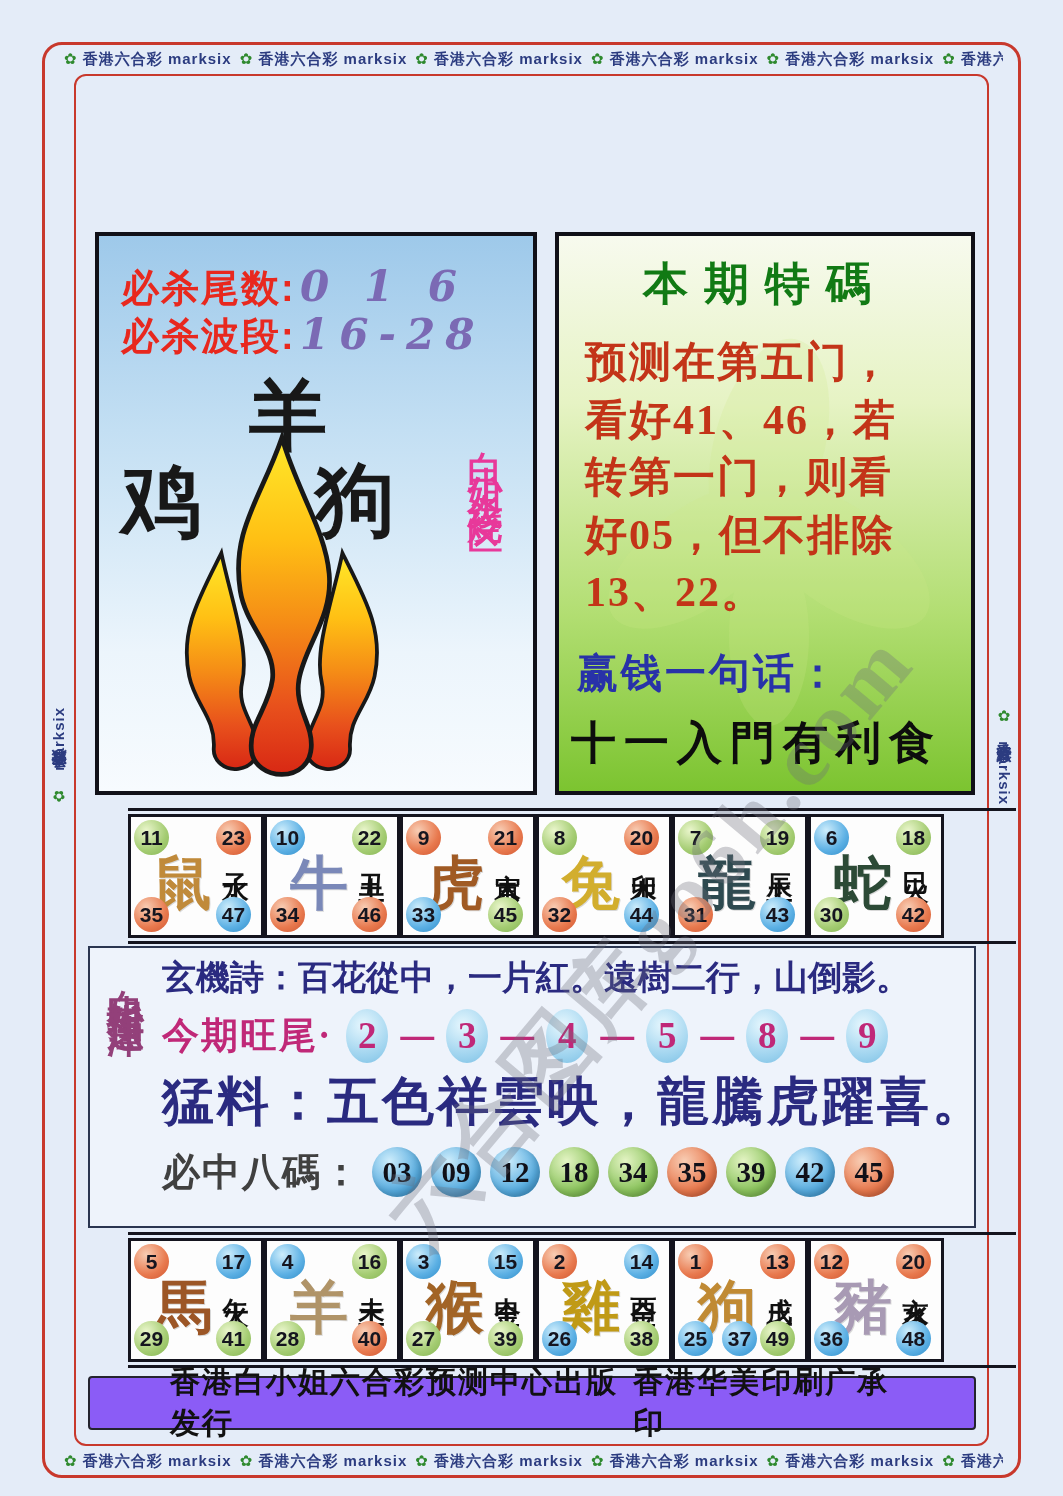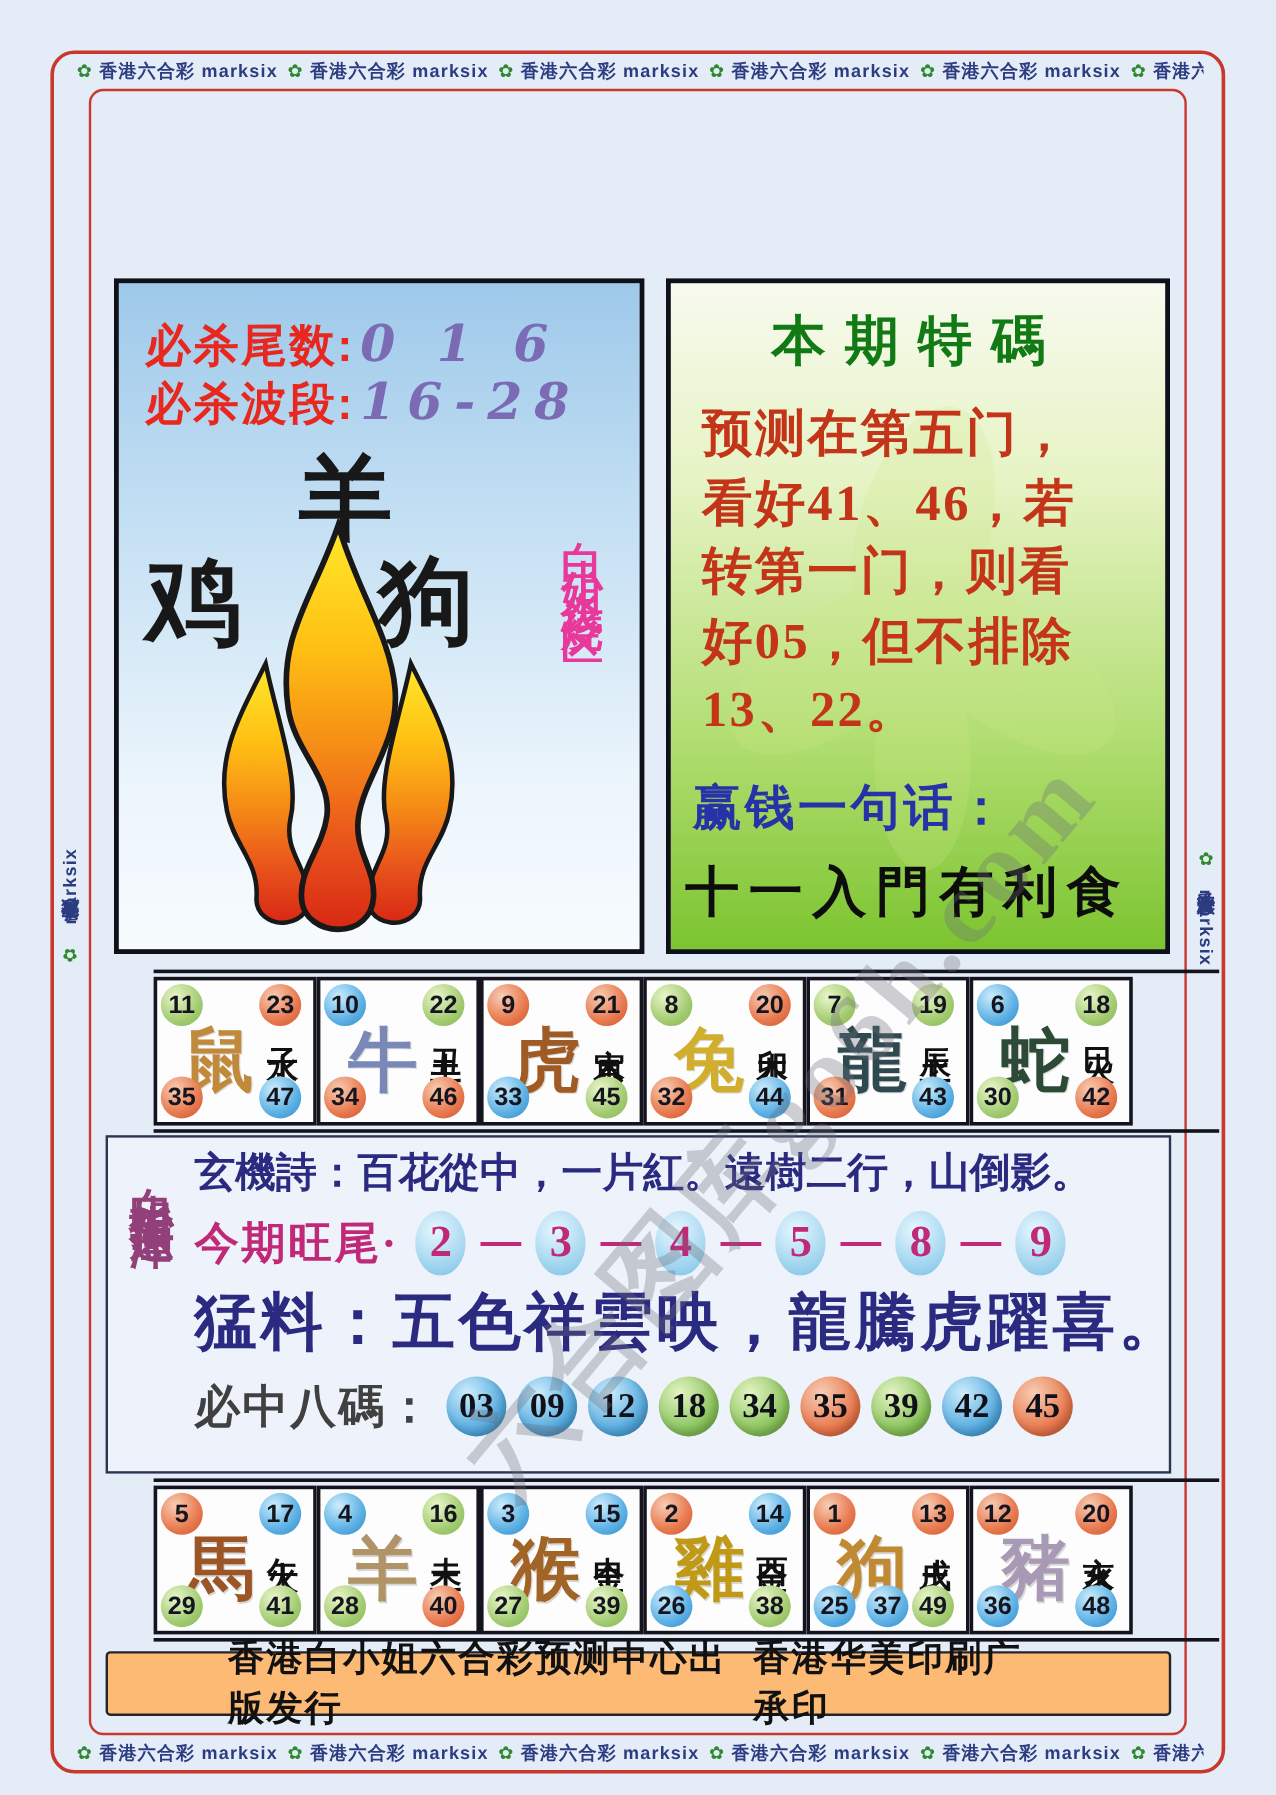--- a/index.html
+++ b/index.html
@@ -117,22 +117,22 @@
   .eight-label{font-size:38px;font-weight:900;color:#404040;letter-spacing:2px;margin-right:10px;
     font-family:Liberation Serif, serif;}
   .bigball{width:50px;height:50px;border-radius:50%;margin-right:9px;text-align:center;line-height:50px;
     font-size:29px;font-weight:bold;color:#101018;font-family:"Liberation Serif","DejaVu Serif",serif;
     box-shadow:inset -3px -4px 6px rgba(0,0,0,.18);}
   .bigball.red{background:radial-gradient(circle at 35% 28%,#f8cdb4,#e8794e 62%,#cf5530);}
   .bigball.green{background:radial-gradient(circle at 35% 28%,#e4f4c4,#8cc45e 62%,#6aaa40);}
   .bigball.blue{background:radial-gradient(circle at 35% 28%,#cdedfc,#58acdf 62%,#2f8cc8);}
   
   .footer{position:absolute;left:2px;top:1290px;width:888px;height:54px;box-sizing:border-box;
-    border:2px solid #24242e;border-radius:4px;background:#fdba74;display:flex;align-items:center;
-    justify-content:space-between;padding:0 100px;font-family:"Liberation Serif","DejaVu Serif",serif;}
+    border:2px solid #24242e;border-radius:4px;background:#8b5cf6;display:flex;align-items:center;
+    justify-content:space-between;padding:0 80px;font-family:"Liberation Serif","DejaVu Serif",serif;}
   .footer-text{font-size:30px;font-weight:bold;color:#111;letter-spacing:2px;}
   
   .watermark{position:absolute;left:220px;top:880px;width:860px;text-align:center;
     transform:rotate(-50deg);transform-origin:center;font-size:86px;font-weight:900;
     color:rgba(110,110,122,.32);letter-spacing:6px;pointer-events:none;z-index:40;
     font-family:"Liberation Serif","DejaVu Serif",serif;}
 </style>
 </head>
 <body>
 

